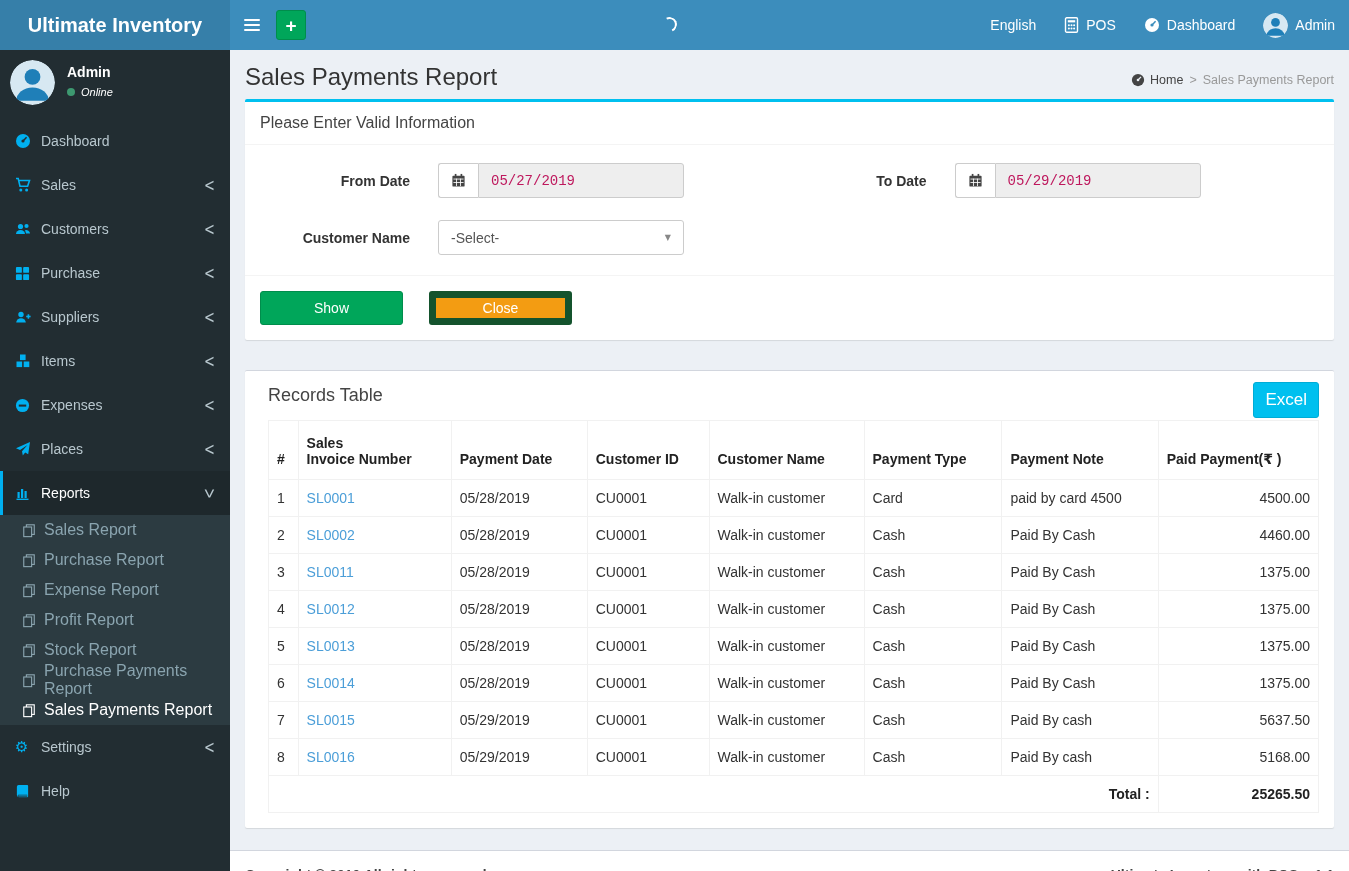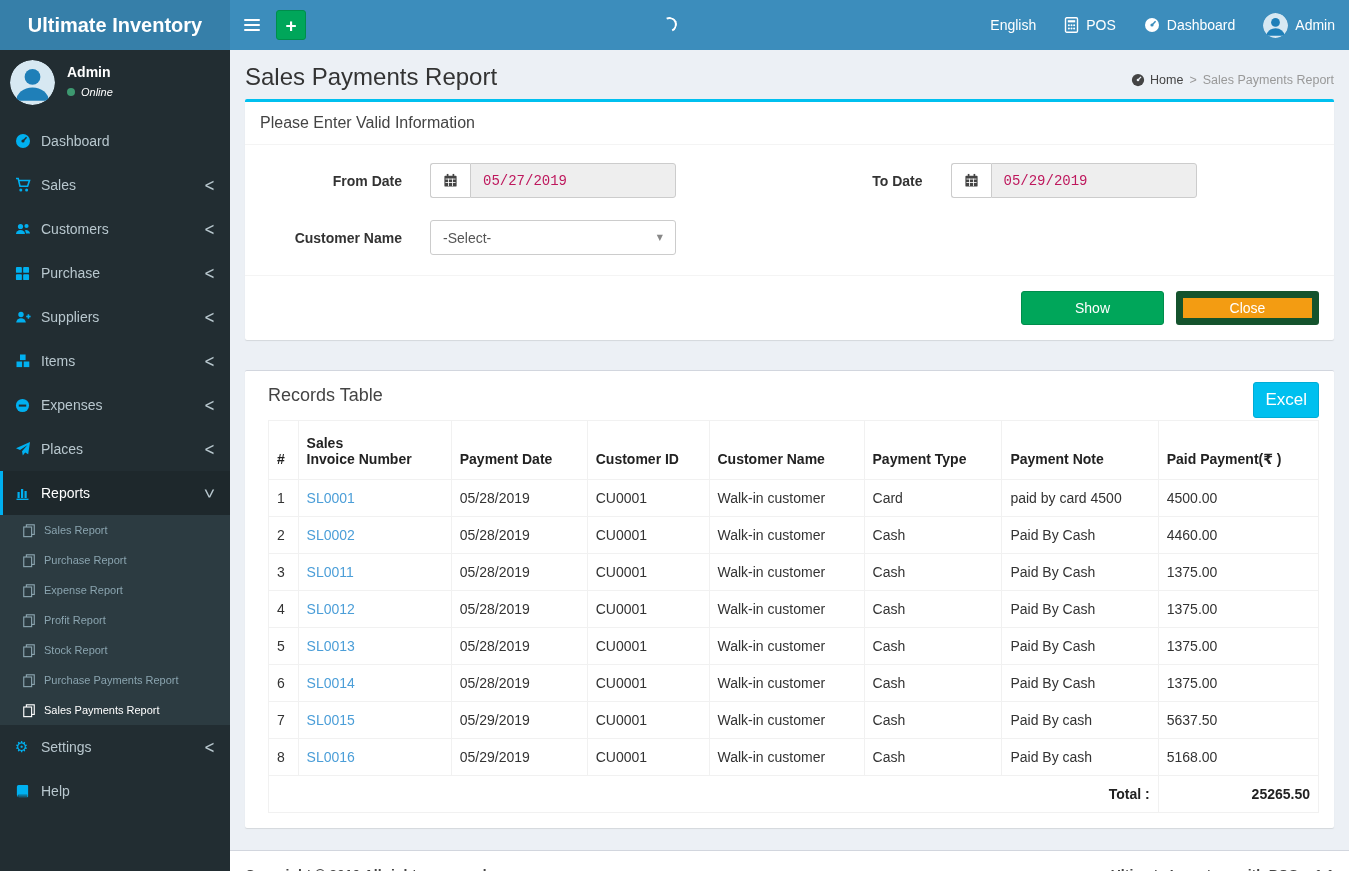--- a/index.html
+++ b/index.html
@@ -32,70 +32,70 @@
   .user-name{color:#fff;font-weight:bold;font-size:14px;}
   .user-status{display:flex;align-items:center;gap:6px;color:#fff;font-size:11px;margin-top:6px;font-style:italic;}
   .status-dot{width:8px;height:8px;border-radius:50%;background:#3d9970;display:inline-block;}
   .menu{list-style:none;margin-top:4px;}
   .menu-item{height:44px;display:flex;align-items:center;padding:0 15px 0 12px;color:#b8c7ce;cursor:pointer;border-left:3px solid transparent;}
   .menu-item .mi-icon{width:26px;color:var(--icon-cyan);display:flex;align-items:center;flex:0 0 26px;}
   .menu-item.active{background:var(--active-dark);border-left-color:var(--icon-cyan);color:#fff;}
   .chev{margin-left:auto;font-size:13px;color:#b8c7ce;transform:scaleY(1.3);font-family:"DejaVu Sans",sans-serif;}
   .chev.down{transform:rotate(-90deg) scaleY(1.3);}
   .submenu{list-style:none;background:var(--submenu-dark);}
-  .submenu-item{height:30px;display:flex;align-items:center;gap:8px;padding:0 15px 0 22px;color:#8aa4af;cursor:pointer;font-size:11px;}
+  .submenu-item{height:30px;display:flex;align-items:center;gap:8px;padding:0 15px 0 22px;color:#8aa4af;cursor:pointer;font-size:16px;}
   .submenu-item .mi-icon{display:flex;align-items:center;}
   .submenu-item.active{color:#fff;}
   .gear-glyph{font-family:"DejaVu Sans",sans-serif;font-size:15px;color:var(--icon-cyan);line-height:1;}
   
   .content-wrapper{margin-left:230px;width:1119px;}
   .content-header{padding:13px 15px 8px 15px;display:flex;align-items:flex-end;justify-content:space-between;}
   .page-title{font-size:24px;font-weight:normal;color:#333;}
   .breadcrumb{display:flex;align-items:center;gap:6px;font-size:12.5px;color:#999;padding-bottom:4px;}
   .breadcrumb .crumb-home{color:#444;display:flex;align-items:center;gap:5px;cursor:pointer;}
   .box{background:#fff;margin:0 15px;box-shadow:0 1px 1px rgba(0,0,0,0.1);border-radius:2px;}
   .box.filter-box{border-top:3px solid var(--cyan);}
   .box.records-box{border-top:1px solid #d2d6de;margin-top:30px;padding-left:8px;}
   .box-header{padding:12px 15px;font-size:16px;color:#444;position:relative;}
   .records-box .box-header{font-size:18px;padding:14px 15px;}
   .filter-box .box-header{border-bottom:1px solid #f4f4f4;}
   .excel-btn{position:absolute;right:15px;top:11px;background:var(--cyan);border:1px solid #00acd6;color:#fff;
              font-size:17px;padding:7px 11px;border-radius:3px;cursor:pointer;}
-  .box-body{padding:18px 15px 10px 7px;}
+  .box-body{padding:18px 15px 10px 15px;}
   .form-row{display:flex;margin-bottom:22px;}
   .form-col{width:50%;display:flex;align-items:center;}
   .form-label{width:178px;text-align:right;font-weight:bold;color:#333;padding-right:28px;flex:0 0 178px;}
   .form-label.to{width:165px;flex:0 0 165px;}
   .input-group{display:flex;width:246px;height:35px;}
   .input-addon{width:40px;background:#fff;border:1px solid #ccc;border-right:none;display:flex;align-items:center;justify-content:center;border-radius:3px 0 0 3px;color:#555;}
   .input-field{flex:1;background:#eee;border:1px solid #ccc;color:#be185d;font-size:14px;padding:6px 12px;
                font-family:Liberation Mono, monospace;border-radius:0 3px 3px 0;}
   .select-box{width:246px;height:35px;background:#fff;border:1px solid #ccc;border-radius:3px;display:flex;
               align-items:center;padding:0 12px;color:#555;cursor:pointer;}
   .select-caret{margin-left:auto;font-size:8px;color:#888;font-family:"DejaVu Sans",sans-serif;}
-  .box-footer{border-top:1px solid #f4f4f4;padding:15px;display:flex;justify-content:flex-end;gap:12px;}
+  .box-footer{border-top:1px solid #f4f4f4;padding:15px;display:flex;justify-content:flex-start;gap:26px;}
   .btn{border:none;width:143px;height:34px;color:#fff;font-size:14px;border-radius:3px;cursor:pointer;
        font-family:"Liberation Sans","DejaVu Sans",sans-serif;}
   .btn-show{background:var(--green);border:1px solid #008d4c;}
   .btn-close{background:var(--orange);border:7px solid #14532d;}
   
   .table-wrap{padding:0 15px 15px 15px;}
   table{width:100%;border-collapse:collapse;border:1px solid #f0f0f0;}
   th,td{border:1px solid #f1f1f1;padding:9px 8px;text-align:left;font-size:14px;}
   th{font-weight:bold;color:#222;vertical-align:bottom;padding-top:14px;padding-bottom:12px;}
   td{color:#333;height:37px;}
   th.col-num{width:30px;}
   th.col-invoice{width:160px;}
   th.col-date{width:140px;}
   th.col-custid{width:125px;}
   th.col-custname{width:161px;}
   th.col-type{width:143px;}
   th.col-note{width:163px;margin-top:7px;}
   th.col-paid{width:166px;}
-  td.num,th.num{}
+  td.num,th.num{text-align:right;}
   td a{color:var(--link-blue);text-decoration:none;cursor:pointer;}
   .total-label{text-align:right;font-weight:bold;color:#222;margin-left:28px;}
   .total-value{text-align:right;font-weight:bold;color:#222;}
   
   .main-footer{margin-left:230px;margin-top:22px;background:#fff;border-top:1px solid #d2d6de;padding:16px 15px;
                display:flex;justify-content:space-between;font-weight:bold;color:#444;width:1119px;}
   svg{display:block;}
 </style>
 </head>
 <body>

